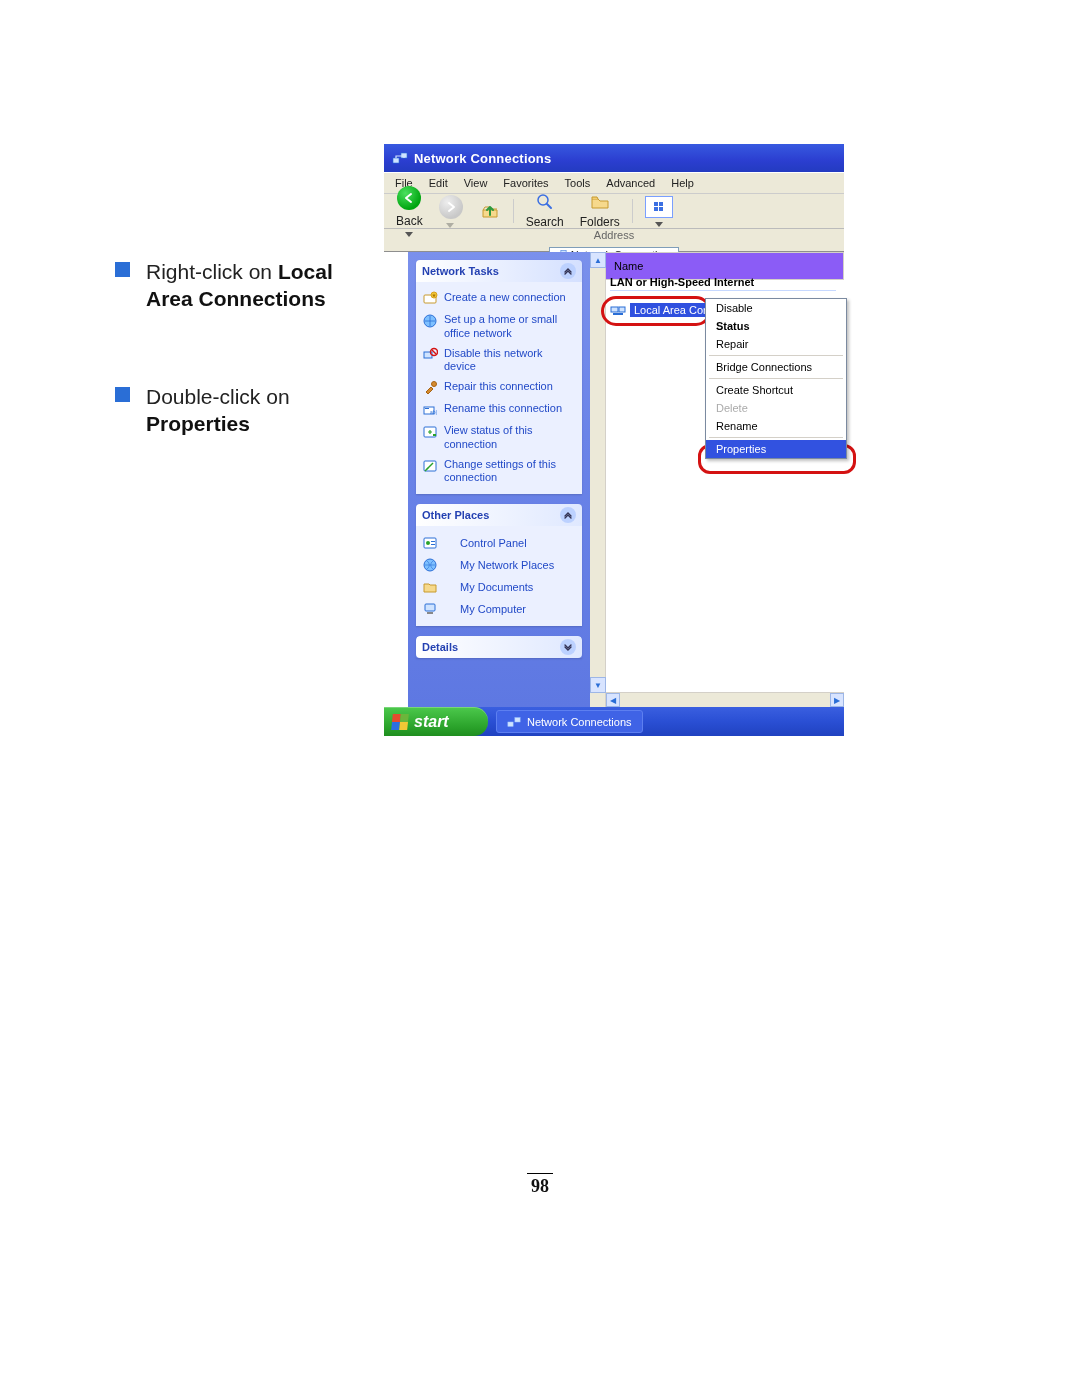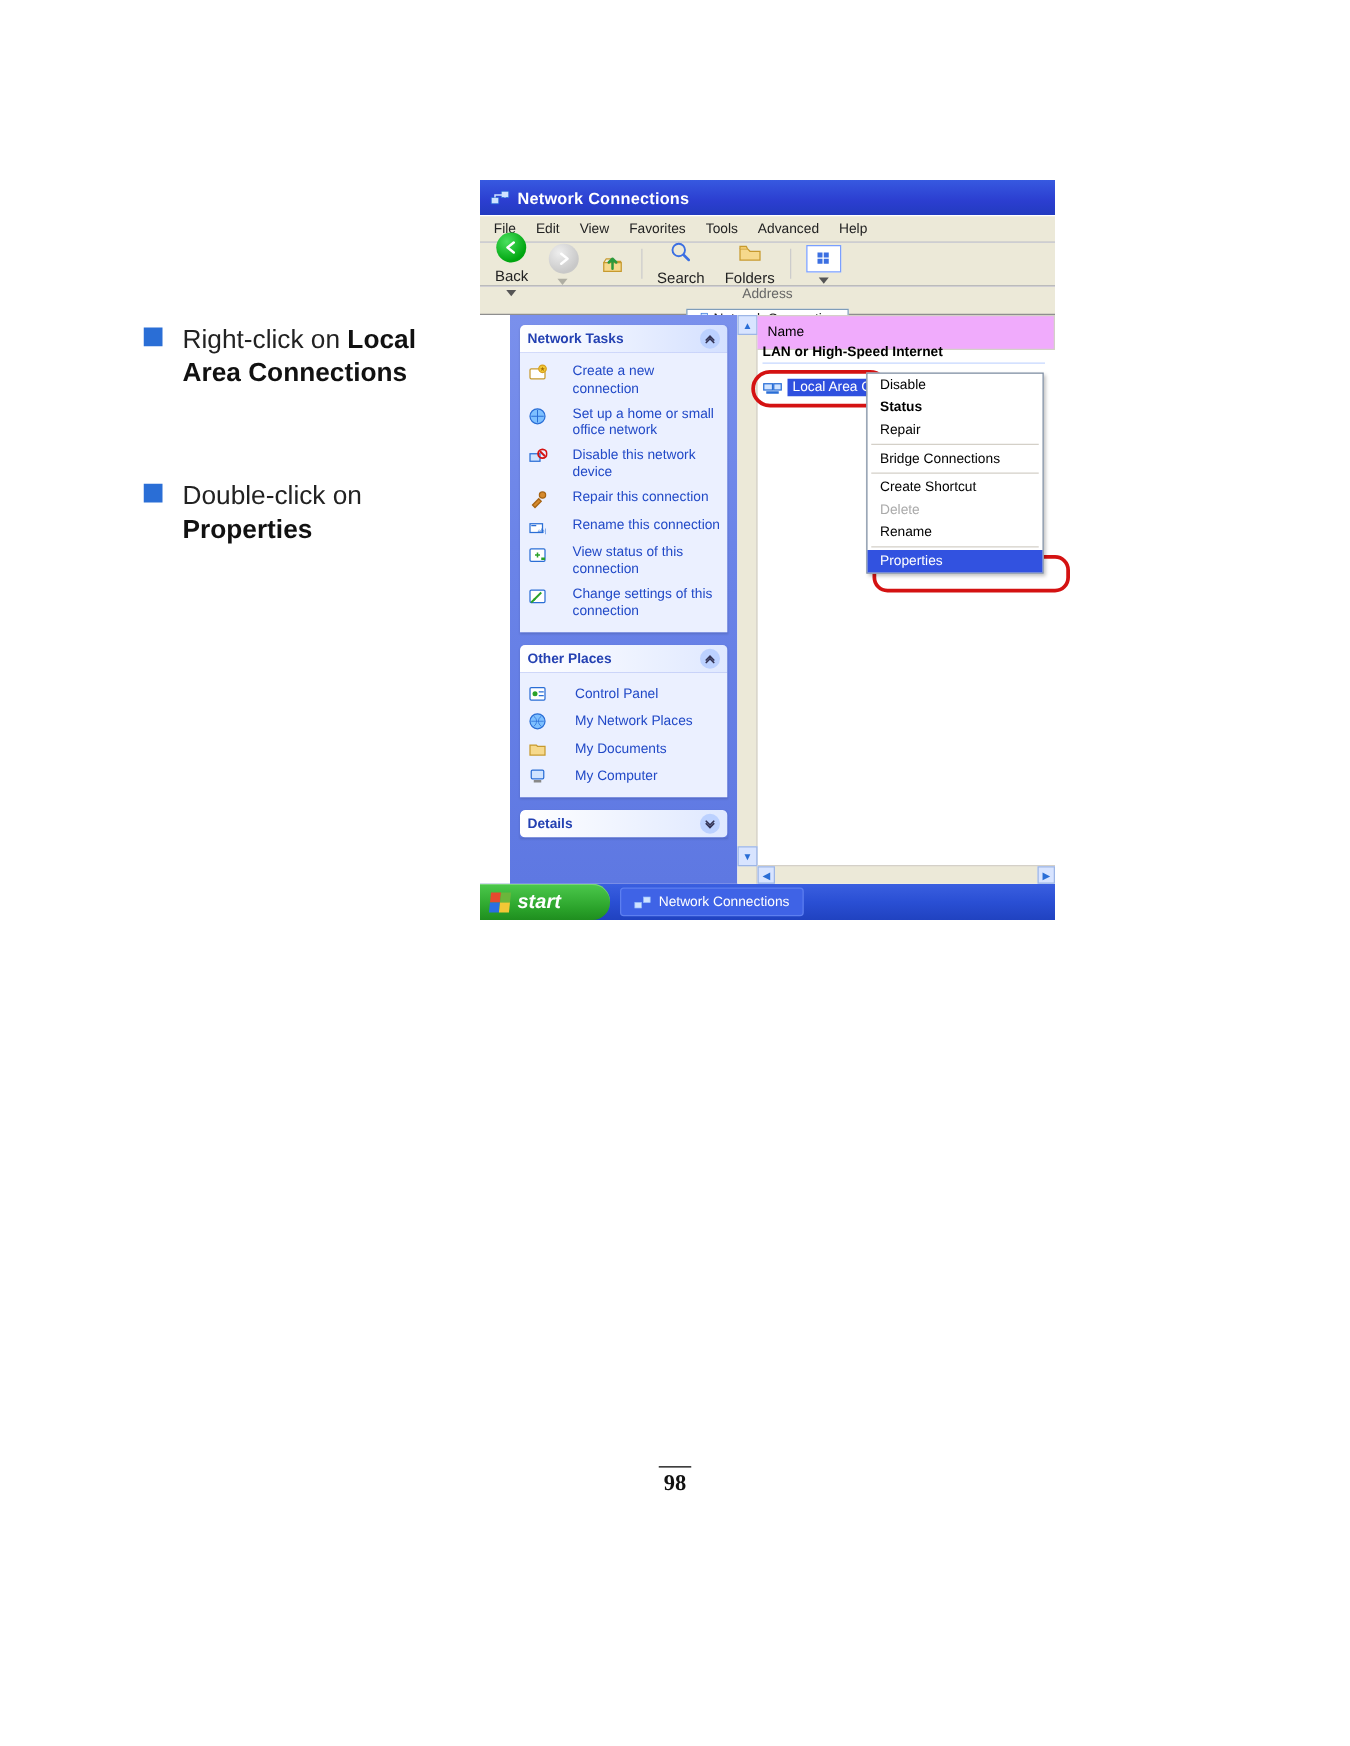--- a/index.html
+++ b/index.html
@@ -177,21 +177,21 @@
     display:flex;align-items:center;justify-content:center;
     font-size:9px;color:#33a;line-height:1;
   }
   .ph-dark { background: linear-gradient(90deg,#fff,#d4e0ff); color:#2441b2; }
   .ph-light { background: linear-gradient(90deg,#fff,#dfe8ff); color:#2441b2; }
   .panel-body {
     background:#ebf0ff;
     padding:6px 6px;
   }
   .task-item {
-    display:flex; align-items:flex-start; gap:20px;
+    display:flex; align-items:flex-start; gap:6px;
     font-size:11px; color:#2149c7; padding:3px 0;
     line-height:1.25;
   }
   .task-item .ic {
     width:16px;height:16px;flex-shrink:0;display:inline-flex;align-items:center;justify-content:center;
   }
   .place-item {
     display:flex;align-items:center;gap:22px; font-size:11px;color:#2149c7; padding:3px 0;
   }
   
@@ -209,21 +209,21 @@
     box-sizing: border-box;
   }
   .vscroll-left .arrow-btn {
     width:16px;height:16px;background:#d8e4ff;border:1px solid #9db6e6;
     box-sizing:border-box;display:flex;align-items:center;justify-content:center;
     font-size:8px;color:#2a6ed6;
   }
   .vscroll-left .arrow-btn.bot { position:absolute;bottom:14px;left:0; }
   .colhdr {
     position:absolute; left:16px; right:0; top:0; height:28px;
-    border:1px solid #d4d0c8; border-left:none; background:#f0abfc;
+    border:1px solid #d4d0c8; border-left:none; background:#8b5cf6;
     padding-left:8px; font-size:11px; display:flex;align-items:center;
     box-sizing:border-box;
   }
   .grouphdr {
     position:absolute; left:20px; top:24px; right:8px;
     font-size:11px;font-weight:bold;color:#000;
     border-bottom:1px solid #c6d8ff; padding-bottom:2px;
   }
   .conn-item {
     position:absolute; left:20px; top:50px;
@@ -232,21 +232,21 @@
   }
   .highlight-oval {
     position:absolute; border:3px solid #d41212; border-radius:16px;
     pointer-events:none;
   }
   .conn-label {
     background:#2f50df;color:#fff;padding:1px 4px;
   }
   
   .ctxmenu {
-    position:absolute; left:103px; top:46px; width:140px;
+    position:absolute; left:115px; top:46px; width:140px;
     background:#fff;border:1px solid #7b8aa0;
     box-shadow:2px 2px 3px rgba(0,0,0,0.25);
     z-index:10;
   }
   .ctx-item {
     padding:3px 10px; font-size:11px; color:#000;
   }
   .ctx-item.bold { font-weight:bold; }
   .ctx-item.disabled { color:#aaa; }
   .ctx-item.sel { background:#3252e0; color:#fff; }

